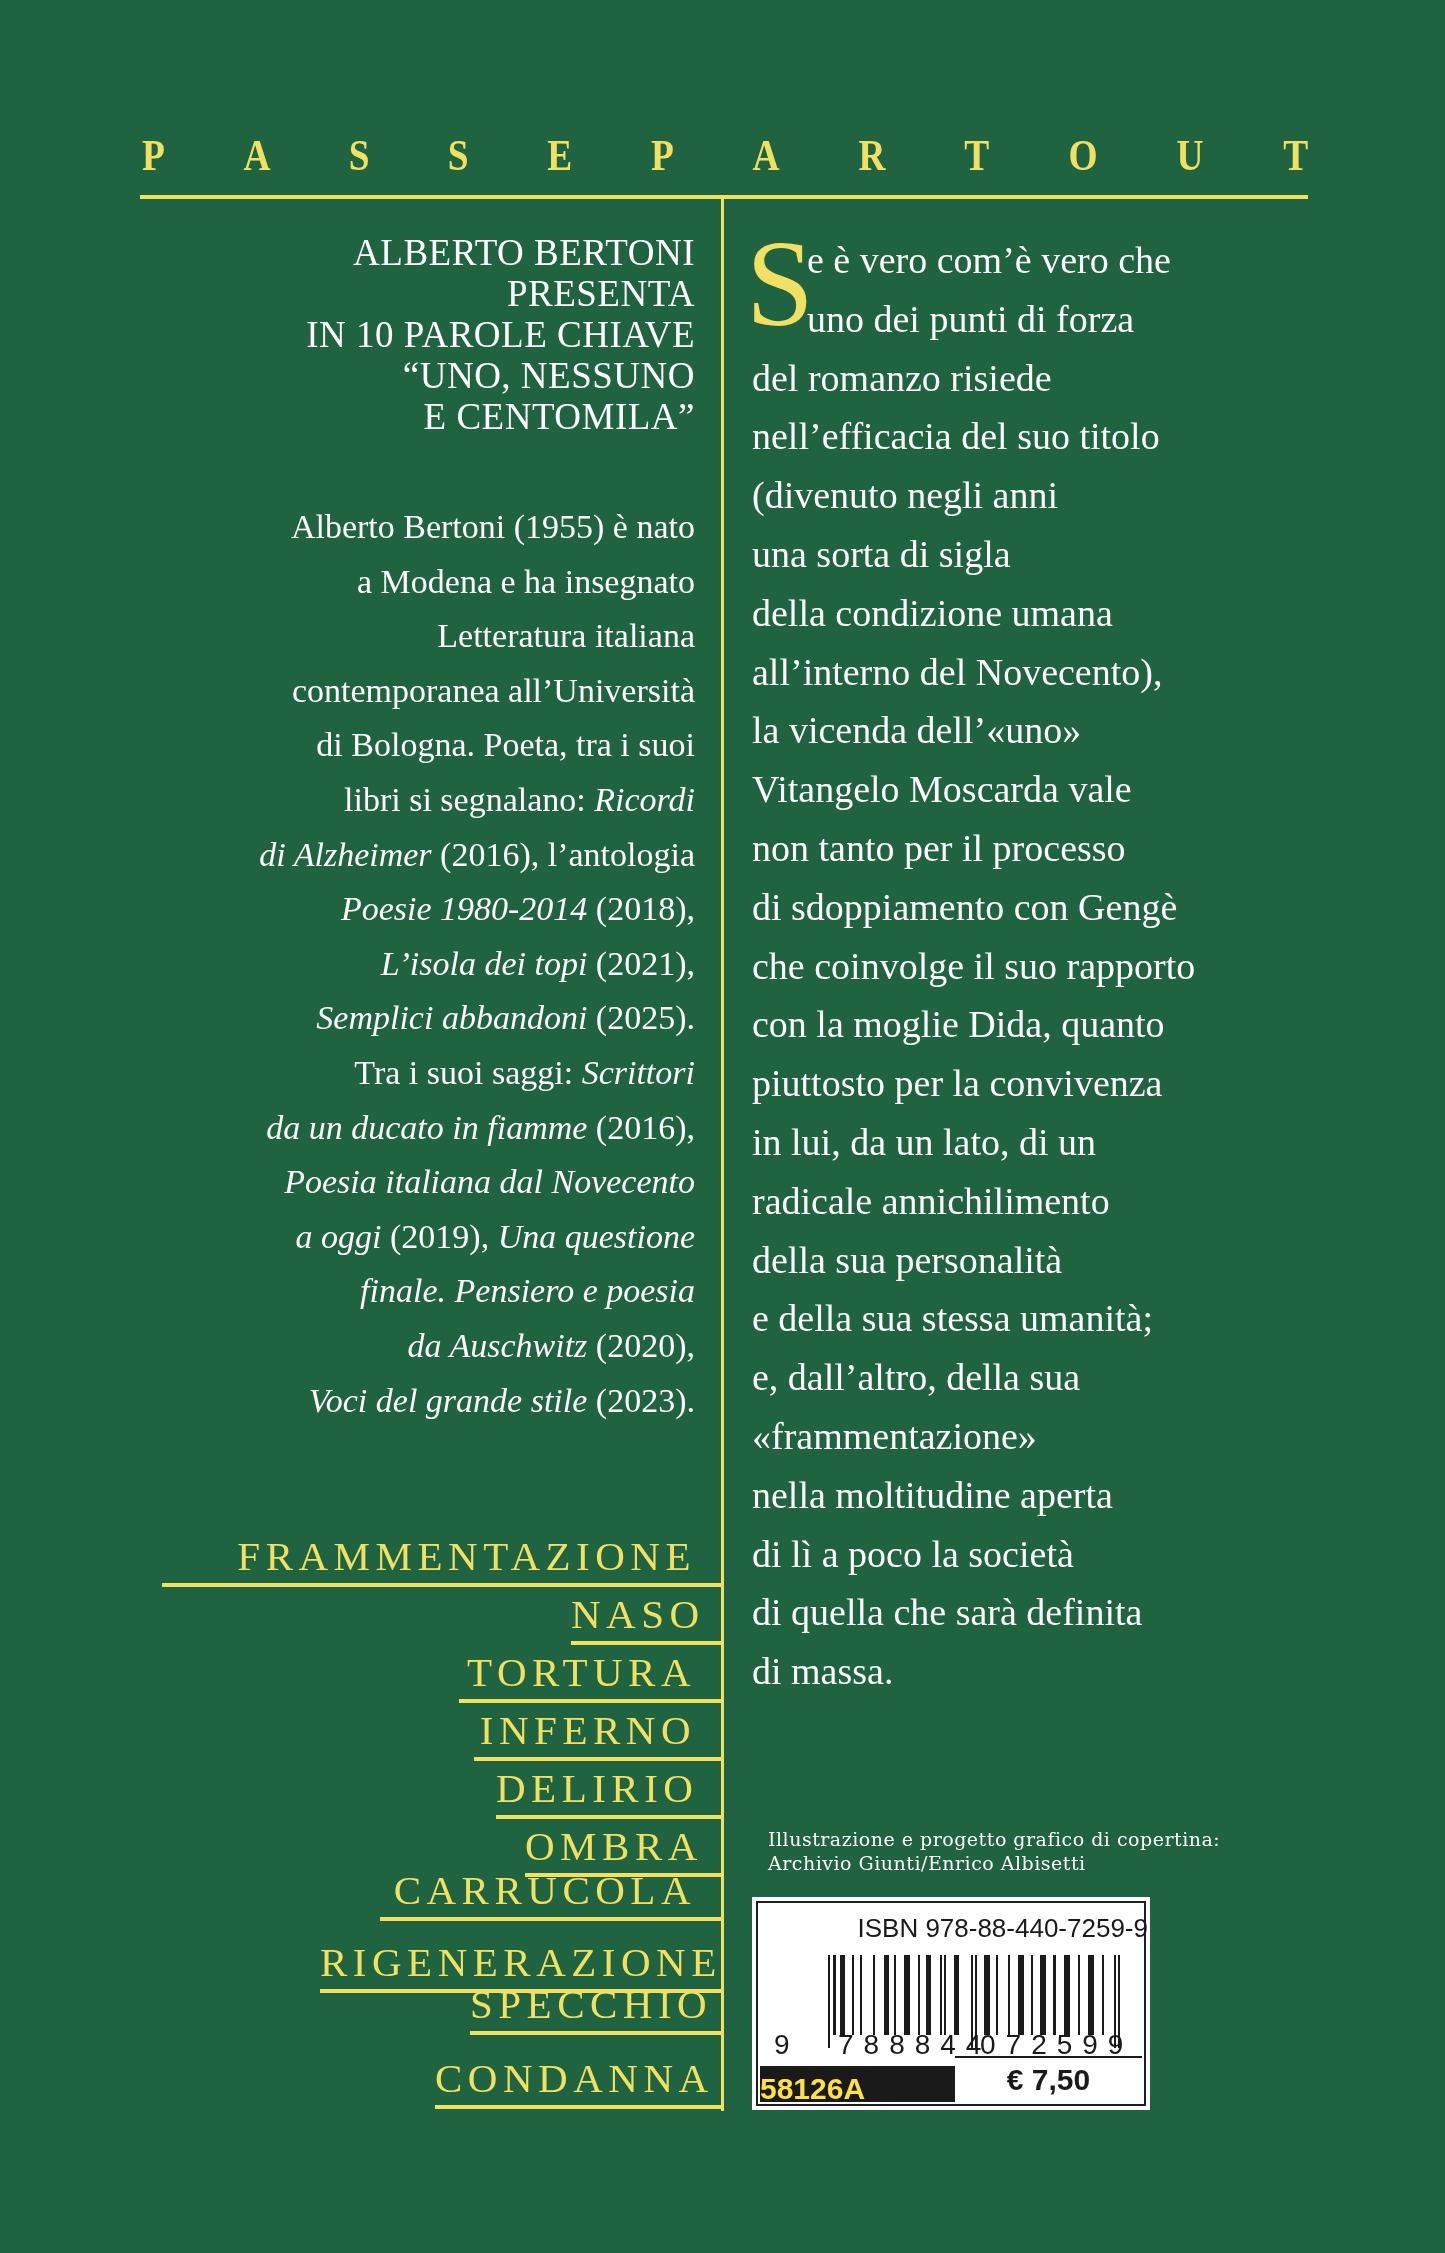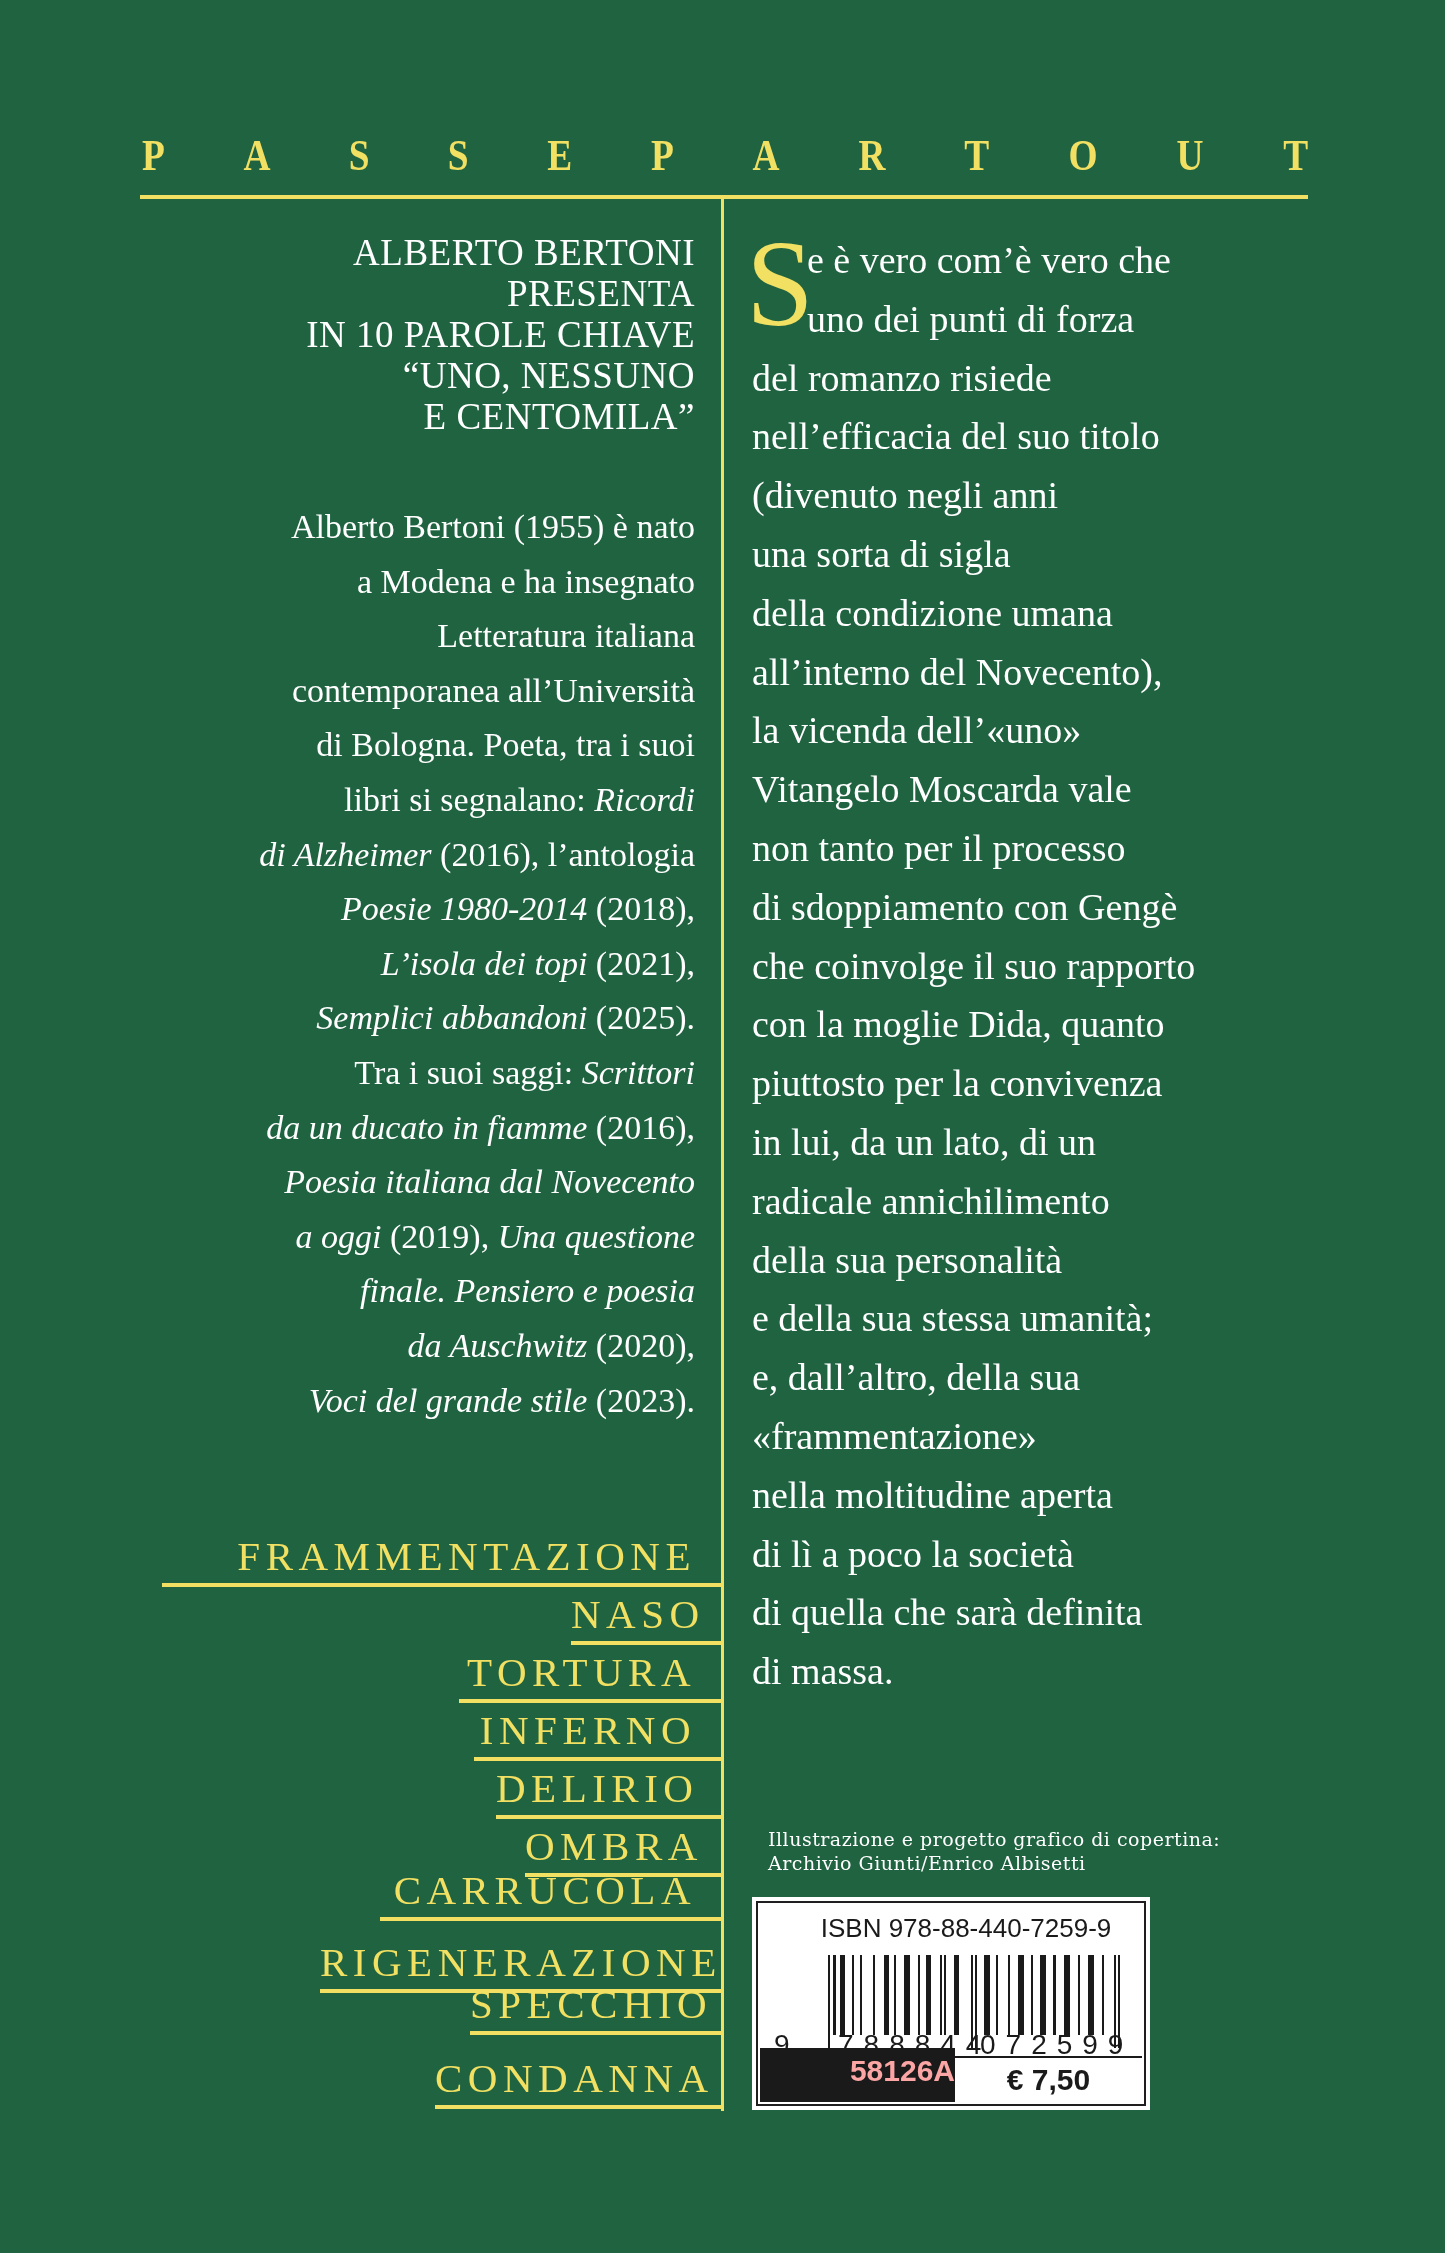--- a/index.html
+++ b/index.html
@@ -55,32 +55,32 @@
 
   .credits {
     position:absolute; left:752px; top:1827px; width:560px;
     font-family:"DejaVu Serif", serif; font-size:19px; line-height:24px; color:#fff; letter-spacing:0.5px;margin-left:16px;
   }
   .barcode-box {
     position:absolute; left:752px; top:1897px; width:398px; height:213px; background:#fff;
     box-sizing:border-box; border:2px solid #fff; outline:2px solid #1f1f1f; outline-offset:-6px;
   }
   .isbn-text {
-    position:absolute; left:0; top:14px; width:100%; text-align:center;
+    position:absolute; left:0; top:14px; width:100%; text-align:right;
     font-family:"Liberation Sans", sans-serif; font-size:26px; color:#1a1a1a; padding-left:30px; box-sizing:border-box;
   }
   .bars { position:absolute; left:74px; top:56px; width:290px; height:93px; }
   .bars i { position:absolute; top:0; background:#1a1a1a; height:80px; }
   .bars i.g { height:93px; }
   .ean {
     position:absolute; top:130px; font-family:"Liberation Sans", sans-serif; font-size:28px; color:#1a1a1a; letter-spacing:10px;
   }
   .code-cell {
-    position:absolute; left:6px; bottom:6px; width:195px; height:54px; background:#1a1a1a; color:#fca5a5;
-    font-family:"Liberation Sans", sans-serif; font-weight:bold; font-size:30px; text-align:right; line-height:46px;
+    position:absolute; left:6px; bottom:6px; width:195px; height:36px; background:#1a1a1a; color:#fde047;
+    font-family:"Liberation Sans", sans-serif; font-weight:bold; font-size:30px; text-align:left; line-height:46px;
   }
   .price-cell {
     position:absolute; left:201px; bottom:6px; width:187px; height:46px; background:#fff; color:#1a1a1a;
     font-family:"Liberation Sans", sans-serif; font-weight:bold; font-size:30px; text-align:center; line-height:44px;
     border-top:2px solid #1a1a1a; box-sizing:border-box;
   }
 </style>
 </head>
 <body>
 

